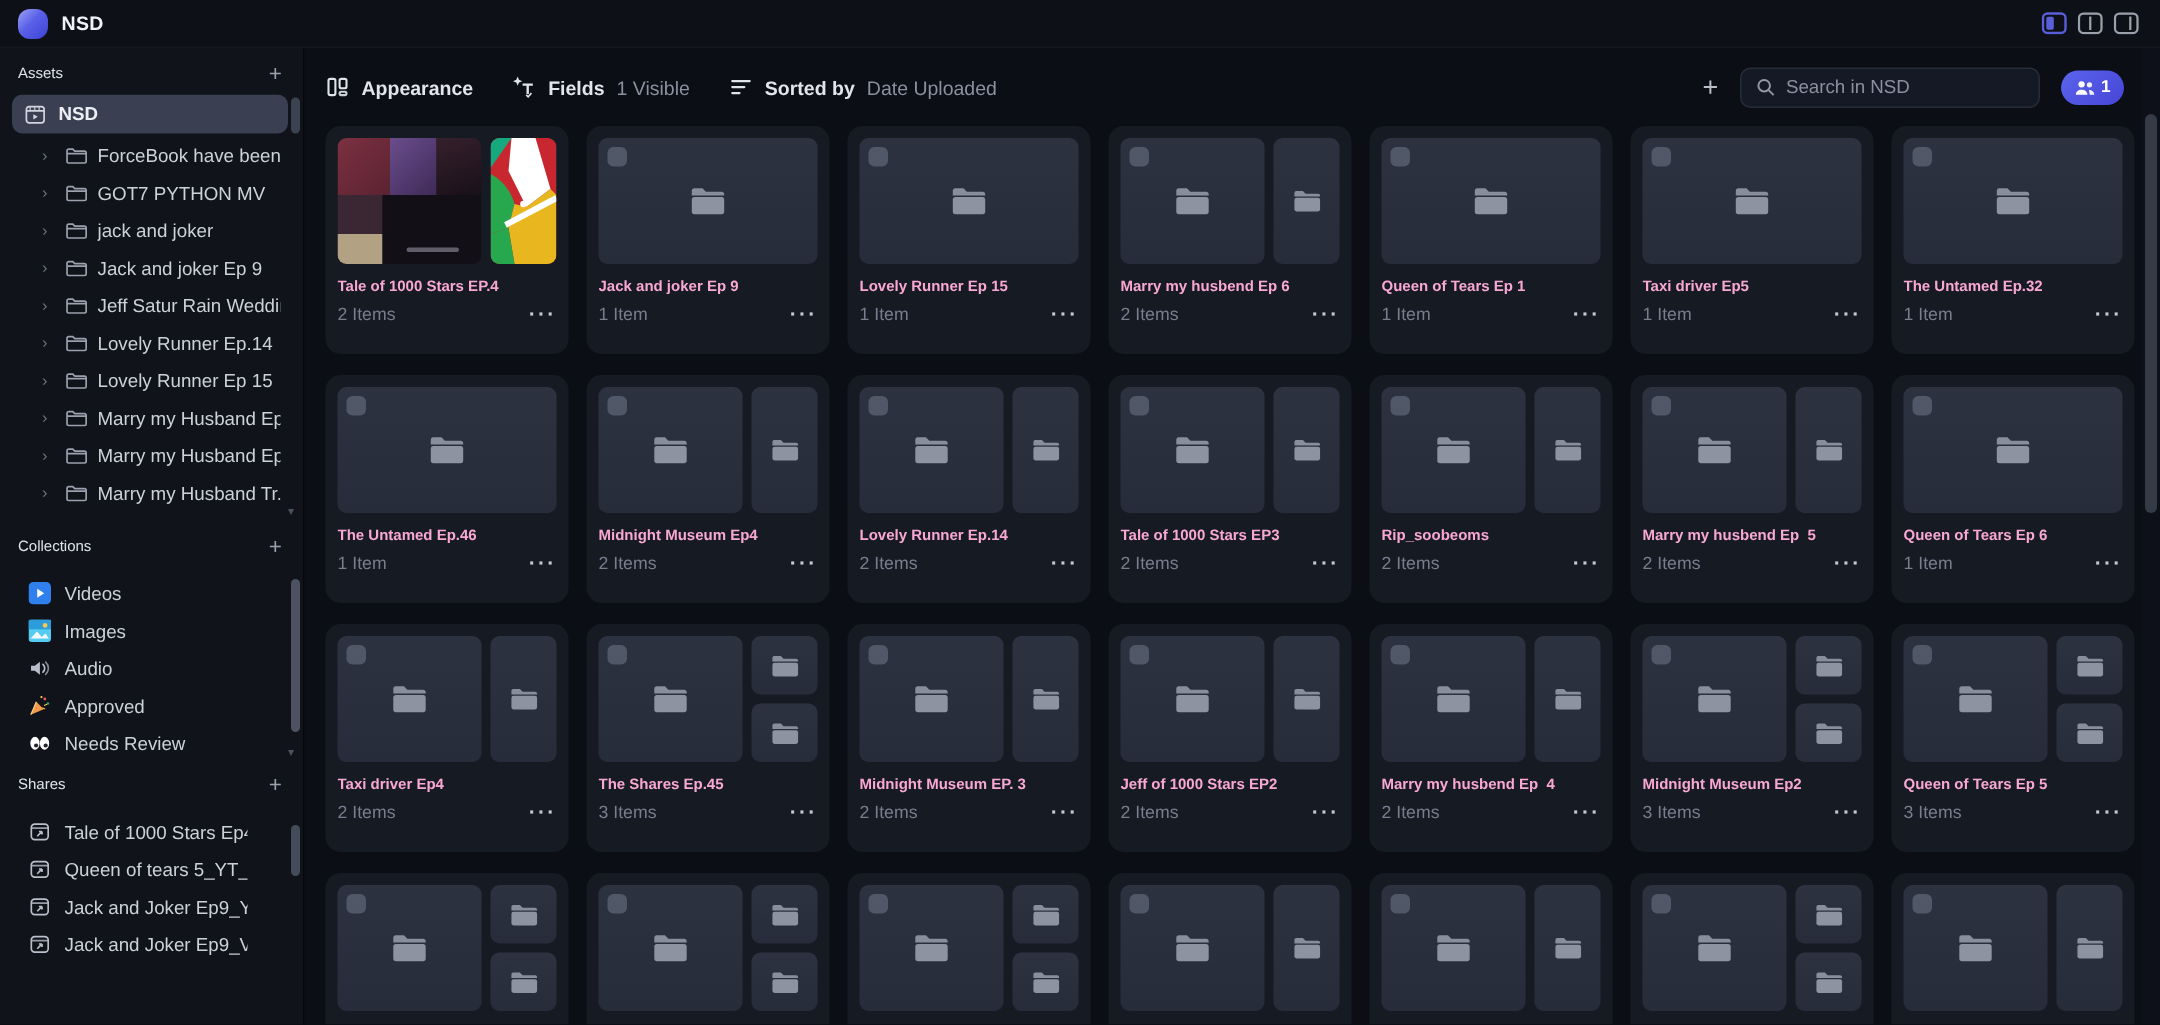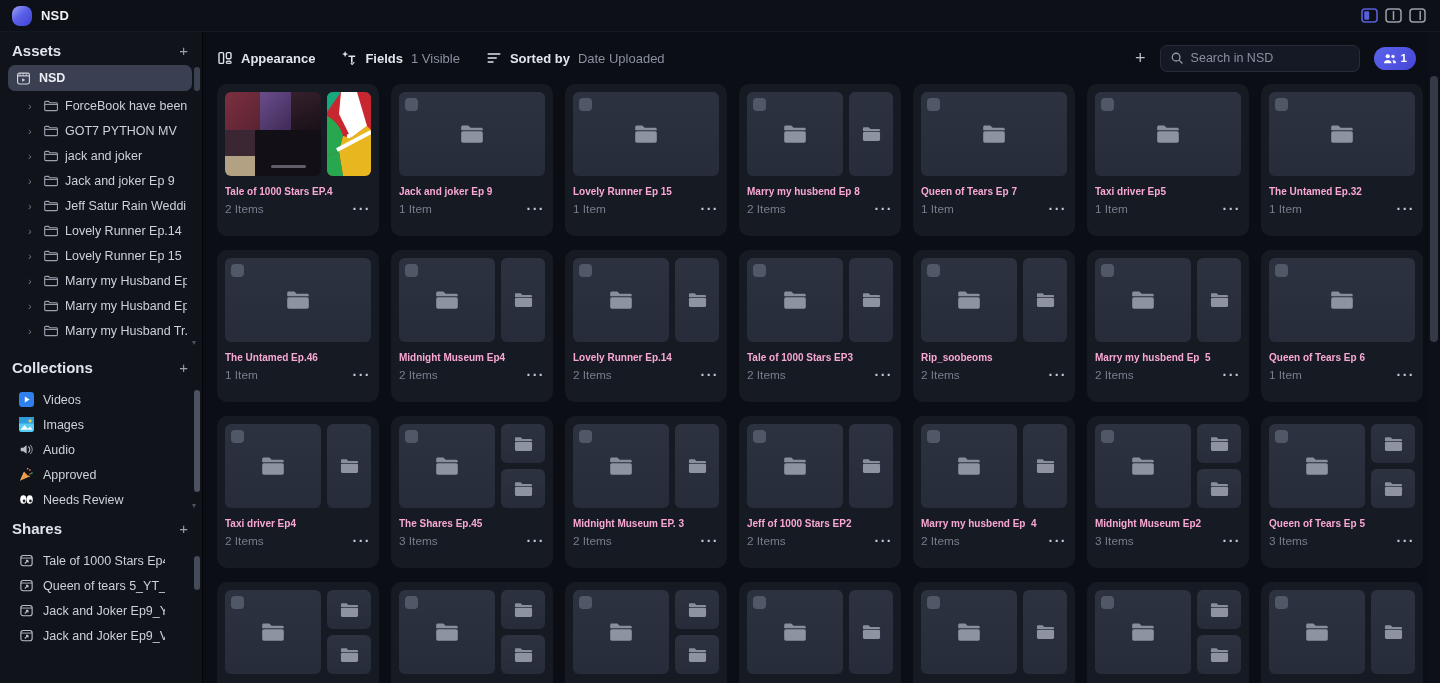--- a/index.html
+++ b/index.html
@@ -13,21 +13,21 @@
     background:linear-gradient(135deg,#9ea2f5 0%,#5a60e8 45%,#3c43d4 100%);margin-right:9px}
   .app-name{font-size:13px;font-weight:700;letter-spacing:.2px;color:#f0f2f6}
   .win-icons{margin-left:auto;display:flex;align-items:center;gap:7px;margin-right:2px}
   .win-icons>span{display:flex;cursor:default}
   
   .shell{display:flex;height:651px}
   .sidebar{width:203px;background:#10131a;border-right:1px solid #05070b;
     display:flex;flex-direction:column;position:relative;flex:0 0 auto}
   .section-head{display:flex;align-items:center;justify-content:space-between;
     padding:10px 14px 6px 12px}
-  .section-title{font-size:15px;font-weight:700;color:#dfe3ea}
+  .section-title{font-size:10px;font-weight:400;color:#dfe3ea}
   .add-btn{color:#9aa0ac;font-size:15px;line-height:1;cursor:default}
   .tree{height:284px;overflow:hidden;position:relative;padding-left:6px}
   .tree-root{display:flex;align-items:center;gap:8px;height:26px;margin:0 10px 2px 2px;
     background:#3a4051;border-radius:7px;padding:0 8px;font-size:12.5px;font-weight:600;color:#eceef3}
   .tree-item{display:flex;align-items:center;gap:7px;height:25px;padding-left:22px;
     font-size:12.5px;color:#ccd1da}
   .chev{color:#6d7380;font-size:11px;width:8px;flex:0 0 auto}
   .sb-ic{flex:0 0 auto;display:flex}
   .label-trunc{white-space:nowrap;overflow:hidden;max-width:122px}
   .side-list{position:relative;overflow:hidden}
@@ -489,37 +489,37 @@
                 <rect x="1.2" y="7.3" width="21.6" height="11.5" rx="1.8"></rect>
               </svg>
             </div>
             <div class="tile side">
               <svg class="fold" viewBox="0 0 24 20" fill="#8d93a1">
                 <path d="M1.2 3.1c0-.9.7-1.6 1.6-1.6h5.5l2.3 2.3h10.6c.9 0 1.6.7 1.6 1.6v.9H1.2z" opacity=".95"></path>
                 <rect x="1.2" y="7.3" width="21.6" height="11.5" rx="1.8"></rect>
               </svg>
             </div>
           </div>
-          <div class="card-title">Marry my husbend Ep 8</div>
+          <div class="card-title">Marry my husbend Ep 6</div>
           <div class="card-meta">
             <span class="card-items">2 Items</span>
             <span class="card-menu">···</span>
           </div>
         </div>
         <div class="card">
           <div class="thumb">
             <div class="tile main">
               <span class="cb"></span>
               <svg class="fold" viewBox="0 0 24 20" fill="#8d93a1">
                 <path d="M1.2 3.1c0-.9.7-1.6 1.6-1.6h5.5l2.3 2.3h10.6c.9 0 1.6.7 1.6 1.6v.9H1.2z" opacity=".95"></path>
                 <rect x="1.2" y="7.3" width="21.6" height="11.5" rx="1.8"></rect>
               </svg>
             </div>
           </div>
-          <div class="card-title">Queen of Tears Ep 7</div>
+          <div class="card-title">Queen of Tears Ep 1</div>
           <div class="card-meta">
             <span class="card-items">1 Item</span>
             <span class="card-menu">···</span>
           </div>
         </div>
         <div class="card">
           <div class="thumb">
             <div class="tile main">
               <span class="cb"></span>
               <svg class="fold" viewBox="0 0 24 20" fill="#8d93a1">

